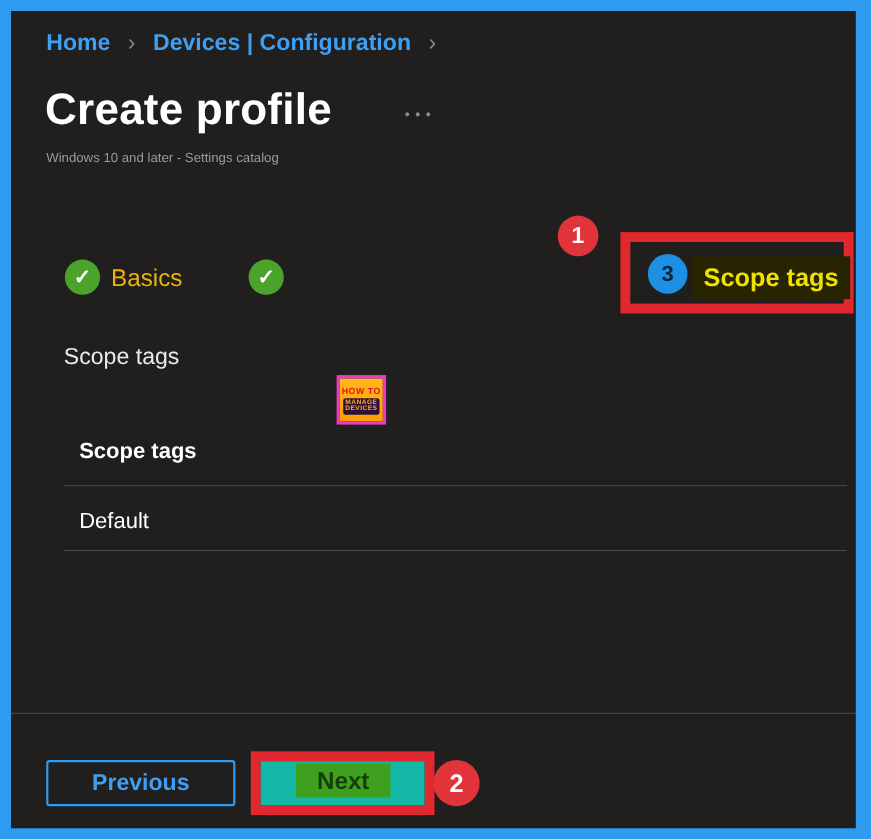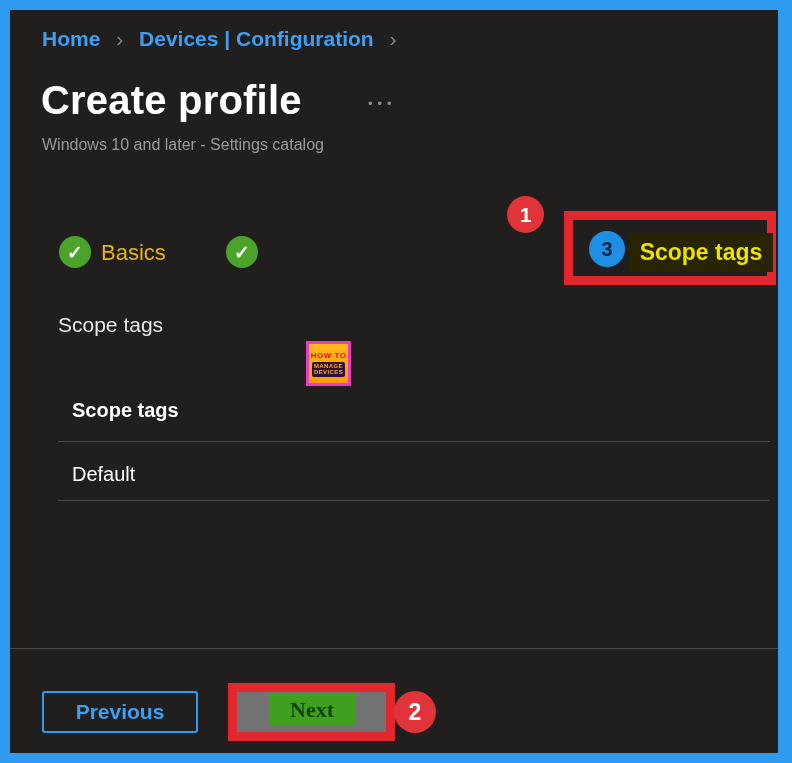--- a/index.html
+++ b/index.html
@@ -17,21 +17,21 @@
   .abs { position:absolute; }
 
   
   .breadcrumb { left:32px; top:17px; font-size:21px; font-weight:600; white-space:nowrap; }
   .crumb-link { color:#3f9ff2; cursor:pointer; }
   .crumb-sep { color:#8a8886; margin:0 10px; font-weight:400; }
 
   
   .page-title { left:31px; top:68px; font-size:40px; font-weight:700; color:#ffffff; letter-spacing:0.2px; }
   .ellipsis-menu { left:358px; top:86px; font-size:13px; letter-spacing:5px; color:#8f8d8b; cursor:pointer; }
-  .page-subtitle { left:32px; top:126px; font-size:16px; color:#9c9a97; }
+  .page-subtitle { left:32px; top:126px; font-size:12px; color:#9c9a97; }
 
   
   .step-circle {
     width:32px; height:32px; border-radius:50%; background:#4ca32b;
     display:flex; align-items:center; justify-content:center;
     color:#ffffff; font-size:19px; font-weight:700;
   }
   .step-label { font-size:22px; color:#eab308; white-space:nowrap; }
   .circle-basics { left:49px; top:226px; }
   .label-basics { left:91px; top:230px; }
@@ -82,31 +82,31 @@
   .div-1 { left:48px; top:431px; width:712px; }
   .div-2 { left:48px; top:490px; width:712px; }
   .table-row { left:62px; top:453px; font-size:20px; color:#ffffff; }
 
   
   .select-link { left:48px; top:528px; font-size:21px; font-weight:600; color:#3794e8; cursor:pointer; }
 
   
   .footer-divider { left:0; top:638px; width:768px; }
   .btn-previous {
-    left:32px; top:681px; width:156px; height:42px;
+    left:32px; top:681px; width:172px; height:42px;
     background:transparent; border:2px solid #2f9bf0; border-radius:3px;
     color:#3f9ff2; font-size:21px; font-weight:600; font-family:inherit; cursor:pointer;
     display:flex; align-items:center; justify-content:center;
   }
   .redbox-next {
     left:218px; top:673px; width:167px; height:58px;
     border:9px solid #e0282e;
   }
   .btn-next {
-    position:absolute; inset:0; background:#737373; border:none; cursor:pointer; font-family:Liberation Serif, serif;
+    position:absolute; inset:0; background:#14b8a6; border:none; cursor:pointer; font-family:Liberation Sans, sans-serif;
   }
   .next-highlight {
     position:absolute; left:32px; top:2px; width:86px; height:31px;
     background:#3ea01e; display:flex; align-items:center; justify-content:center;
   }
   .next-highlight span { color:#153f08; font-size:22px; font-weight:700; }
 </style>
 </head>
 <body>
 

